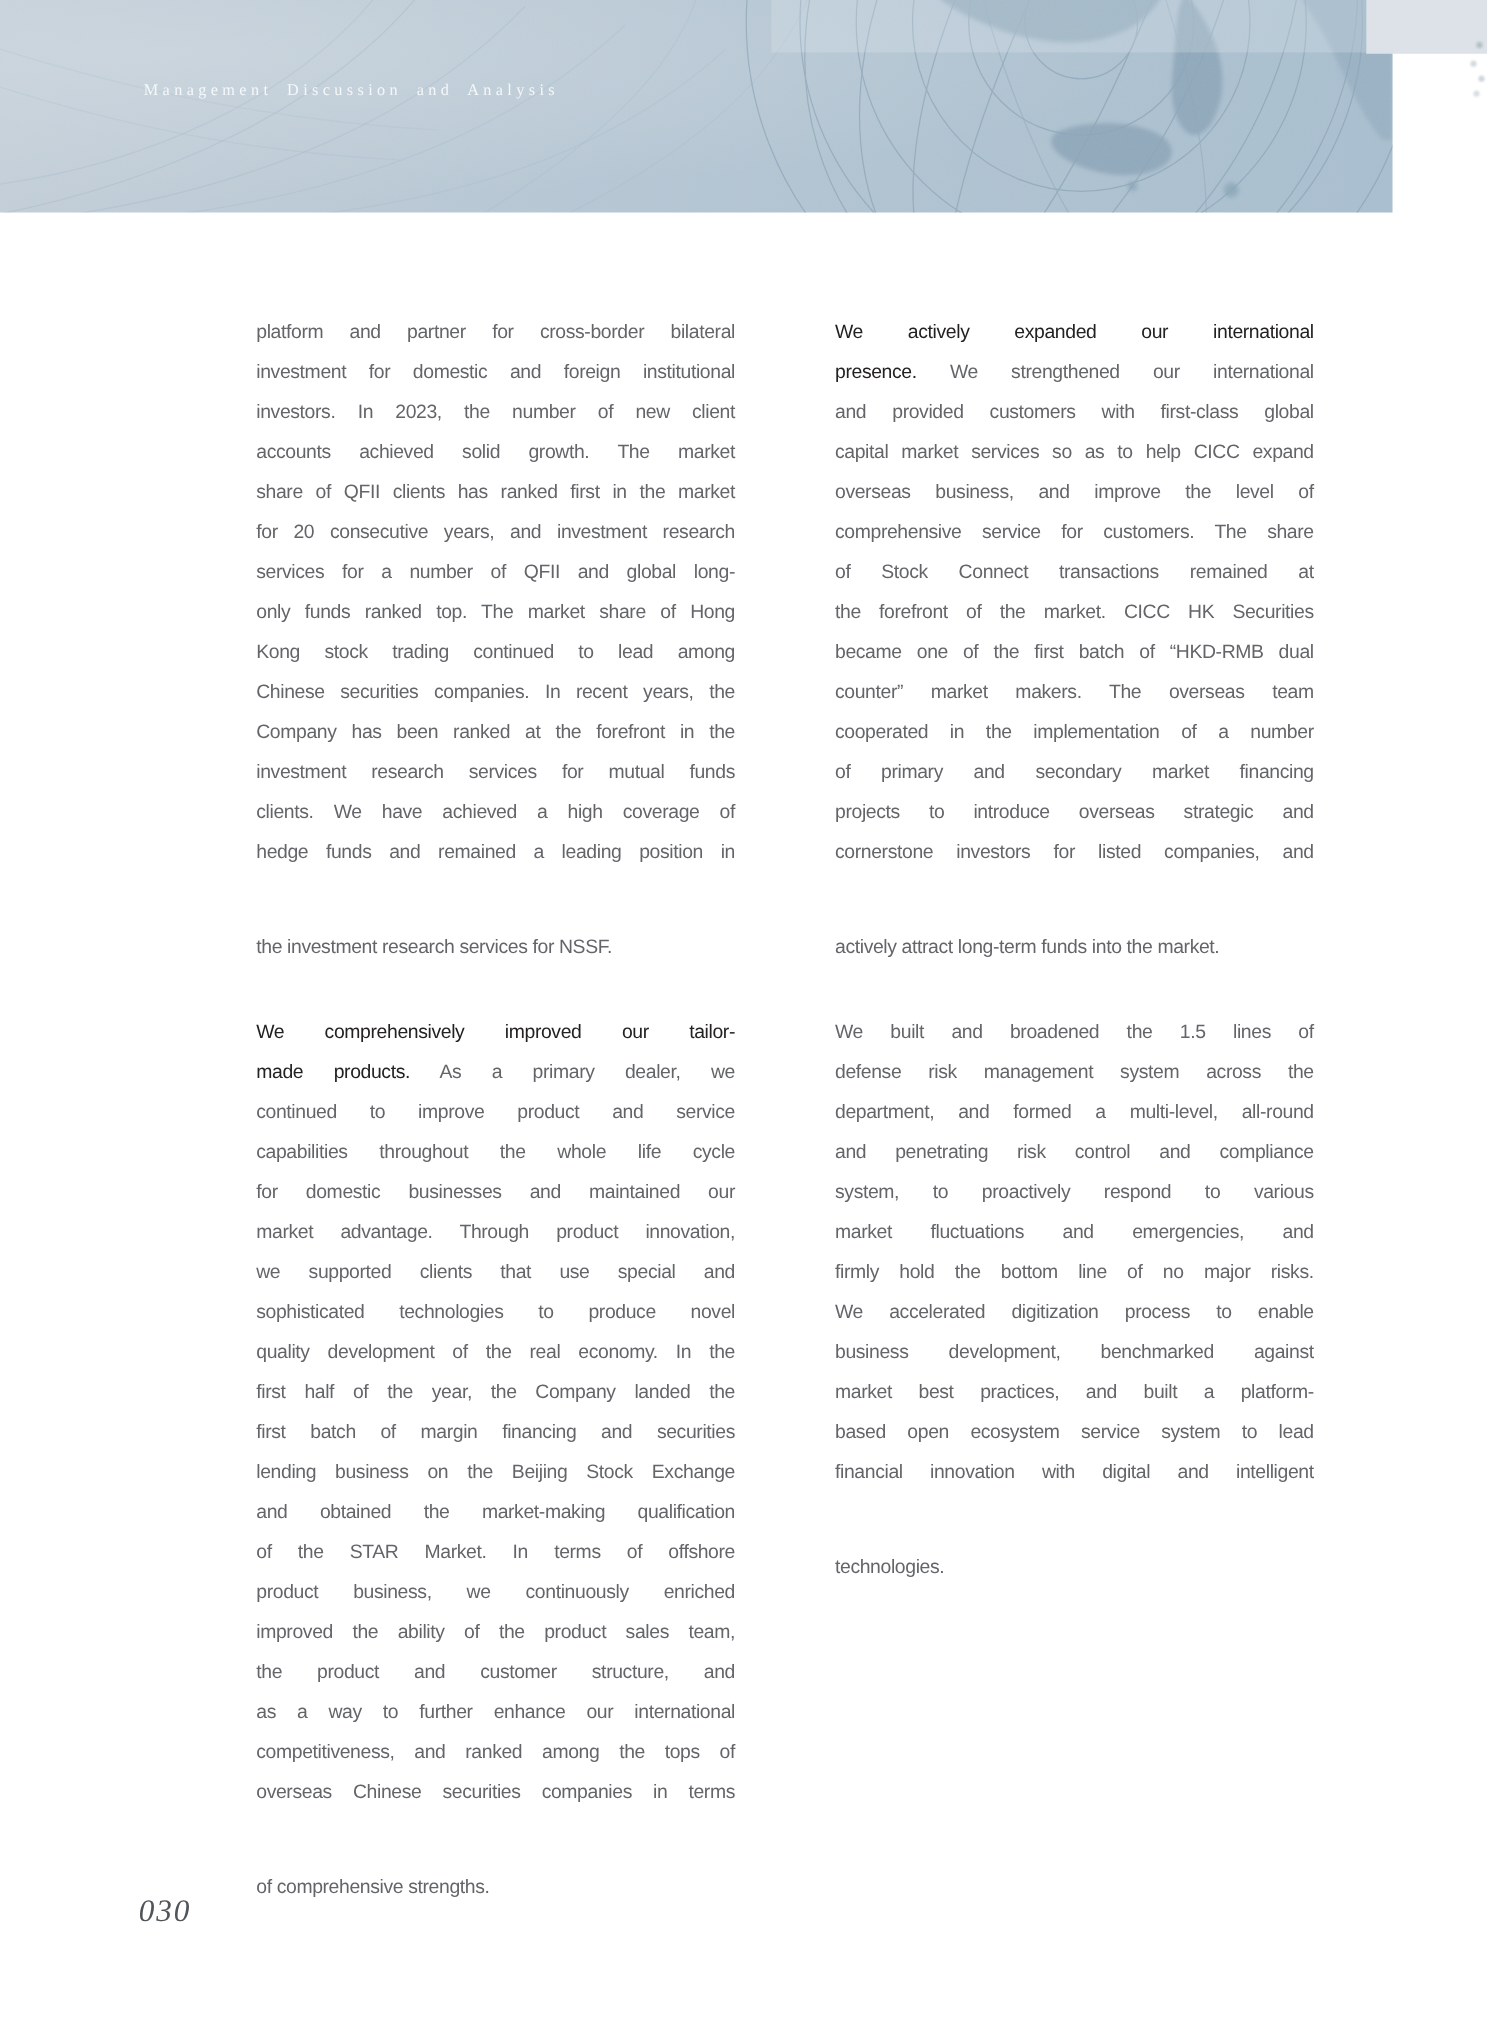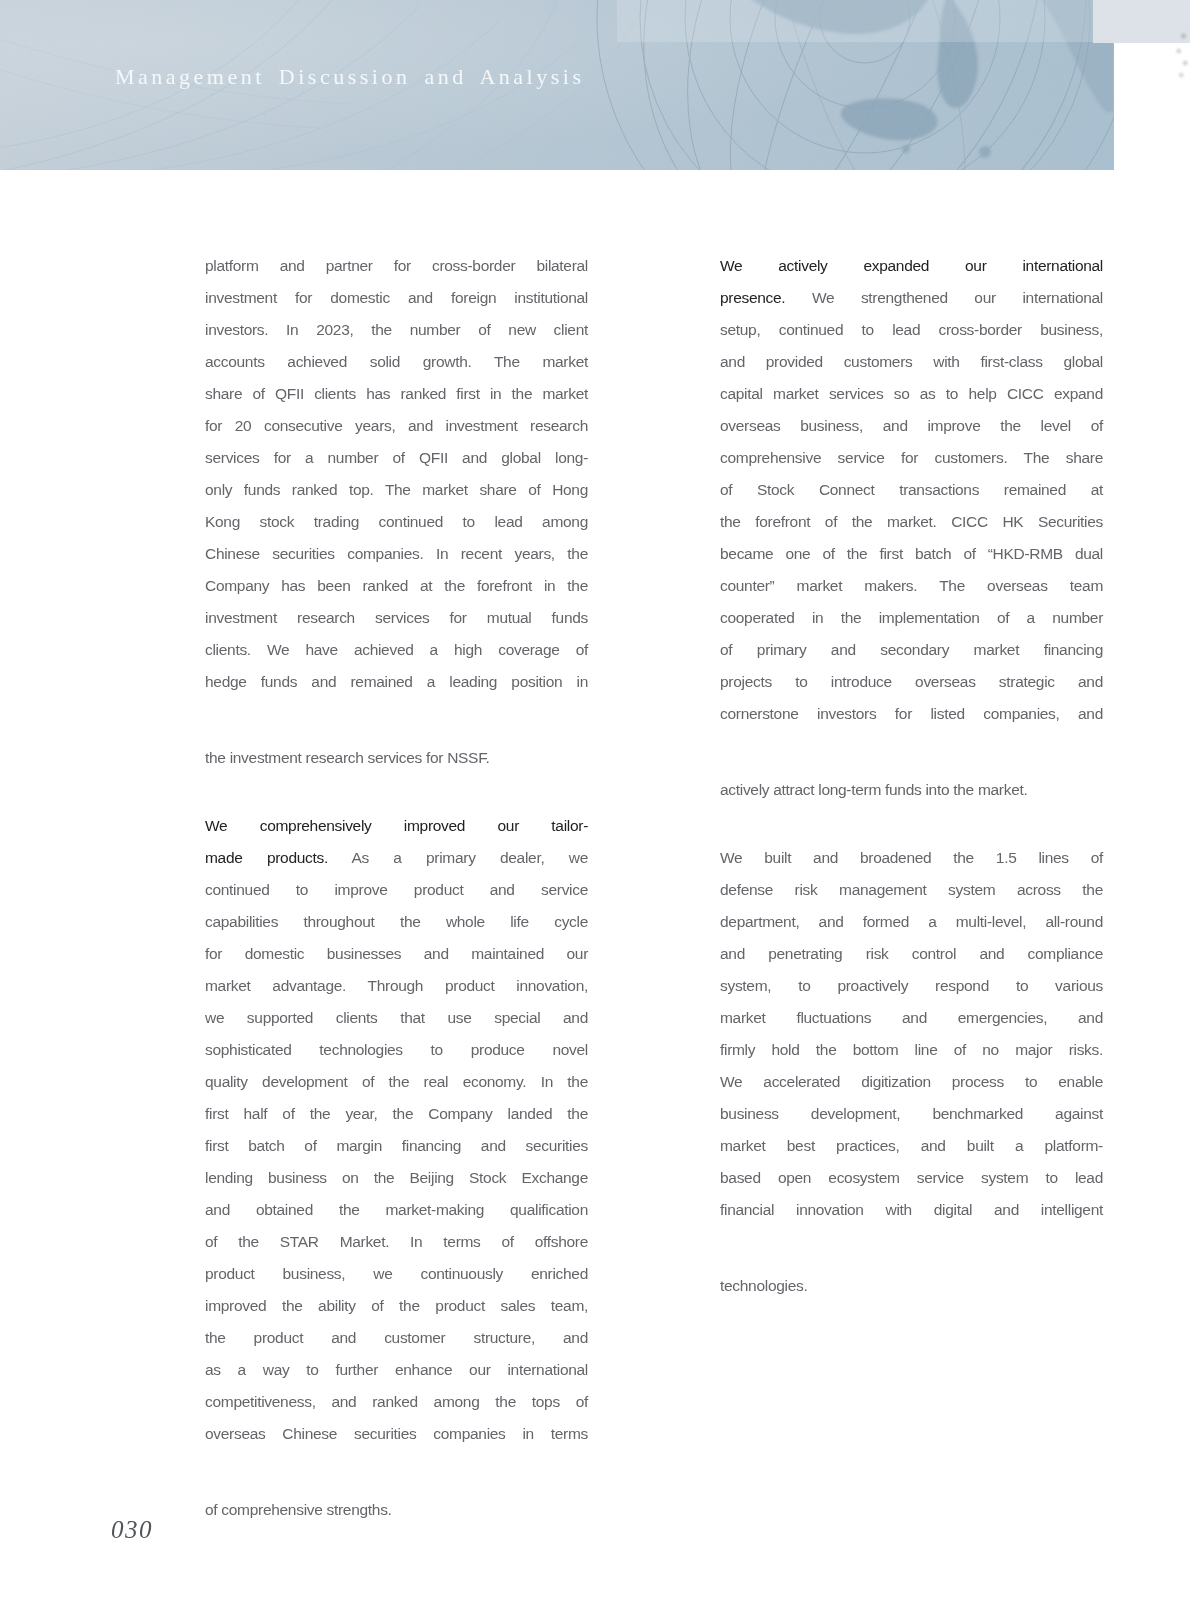--- a/index.html
+++ b/index.html
@@ -20,21 +20,21 @@
     overflow:hidden;
     background:linear-gradient(100deg,#c5d0d9 0%,#b9c9d5 35%,#b0c3d1 70%,#a9bfcf 100%);
   }
   .banner svg{position:absolute;left:0;top:0;}
   .banner-title{
     position:absolute;
     left:115px; top:64px;
     margin:0;
     font-family:"Liberation Serif",serif;
     font-weight:400;
-    font-size:22px;
+    font-size:13px;
     letter-spacing:3.5px;
     word-spacing:5px;
     color:#f4f8fa;
     white-space:nowrap;
   }
   .strip-mid{
     position:absolute;
     left:617px; top:0;
     width:476px; height:42px;
     background:rgba(236,241,245,0.22);
@@ -61,22 +61,21 @@
   
   .content{
     position:absolute;
     left:0; top:250px;
     width:1190px;
     padding:0;
     display:flex;
     box-sizing:border-box;
     padding-left:205px;
     padding-right:87px;
-    gap:112px;
-    justify-content:space-between;
+    gap:80px;
   }
   .col{width:383px;}
   .para + .para{margin-top:36px;}
   .line{
     font-size:15.5px;
     letter-spacing:-0.3px;
     height:32px;
     line-height:32px;
     color:#636569;
     text-align:justify;
@@ -210,21 +209,20 @@
           <div class="line">as a way to further enhance our international</div>
           <div class="line">competitiveness, and ranked among the tops of</div>
           <div class="line">overseas Chinese securities companies in terms</div>
           <div class="line last">of comprehensive strengths.</div>
         </div>
       </section>
     <section class="col" id="col-right">
         <div class="para">
           <div class="line"><b>We actively expanded our international</b></div>
           <div class="line"><b>presence.</b> We strengthened our international</div>
-          <div class="line">setup, continued to lead cross-border business,</div>
           <div class="line">and provided customers with first-class global</div>
           <div class="line">capital market services so as to help CICC expand</div>
           <div class="line">overseas business, and improve the level of</div>
           <div class="line">comprehensive service for customers. The share</div>
           <div class="line">of Stock Connect transactions remained at</div>
           <div class="line">the forefront of the market. CICC HK Securities</div>
           <div class="line">became one of the first batch of “HKD-RMB dual</div>
           <div class="line">counter” market makers. The overseas team</div>
           <div class="line">cooperated in the implementation of a number</div>
           <div class="line">of primary and secondary market financing</div>

